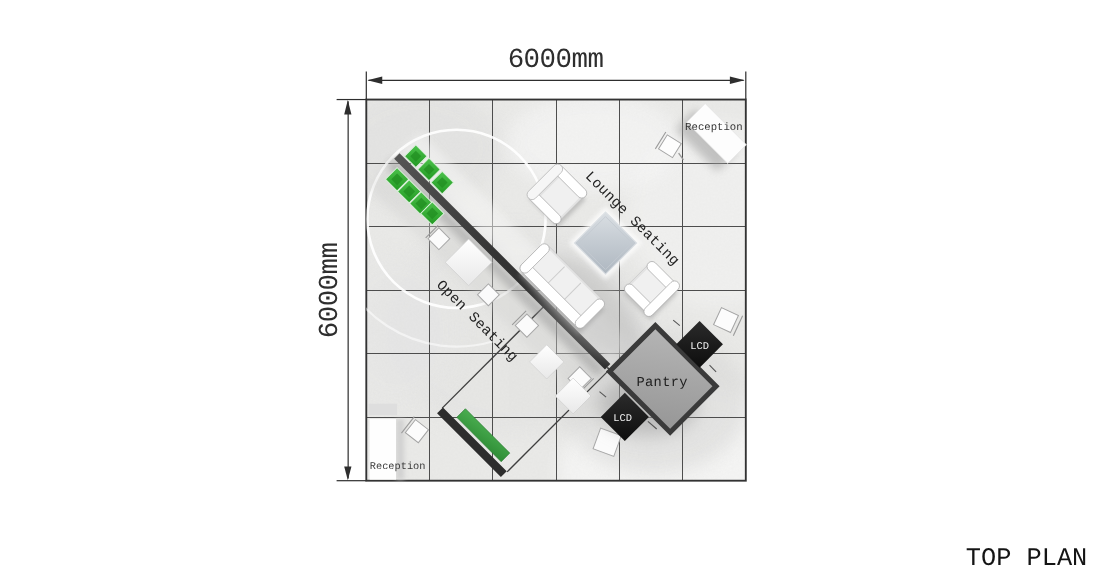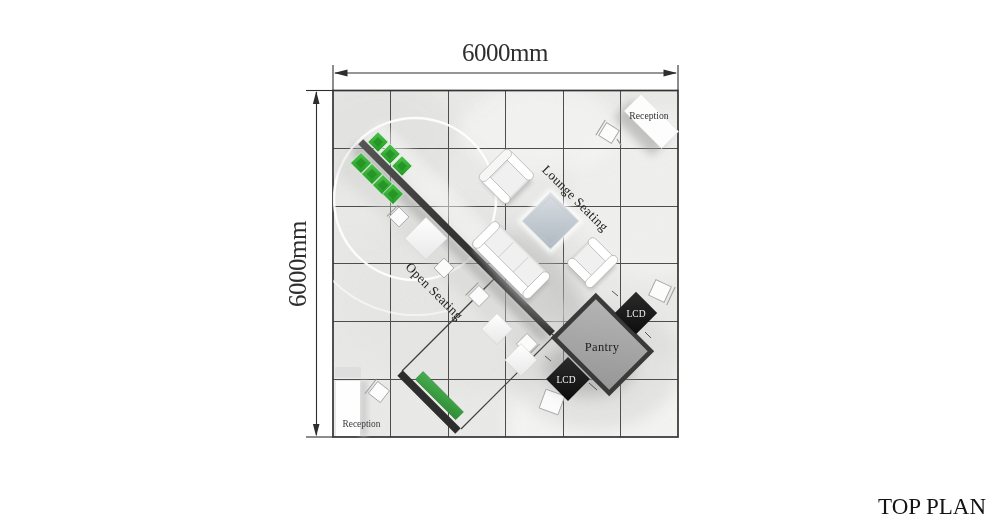--- a/index.html
+++ b/index.html
@@ -1,17 +1,17 @@
 <!DOCTYPE html>
 <html><head>
 <meta charset="utf-8">
 <style>
 html,body{margin:0;padding:0;background:#ffffff;}
 #stage{position:relative;width:1000px;height:527px;background:#ffffff;overflow:hidden;
-font-family:Liberation Serif, serif;}
+font-family:Liberation Mono, monospace;}
 svg{position:absolute;top:0;left:0;}
 </style>
 </head>
 <body>
 <div id="stage">
 <svg width="1000" height="527" viewBox="0 0 1000 527">
 <defs>
 <linearGradient id="wallG" x1="0" y1="0" x2="1" y2="0">
   <stop offset="0" stop-color="#555555"></stop>
           <stop offset="0.45" stop-color="#353535"></stop>

